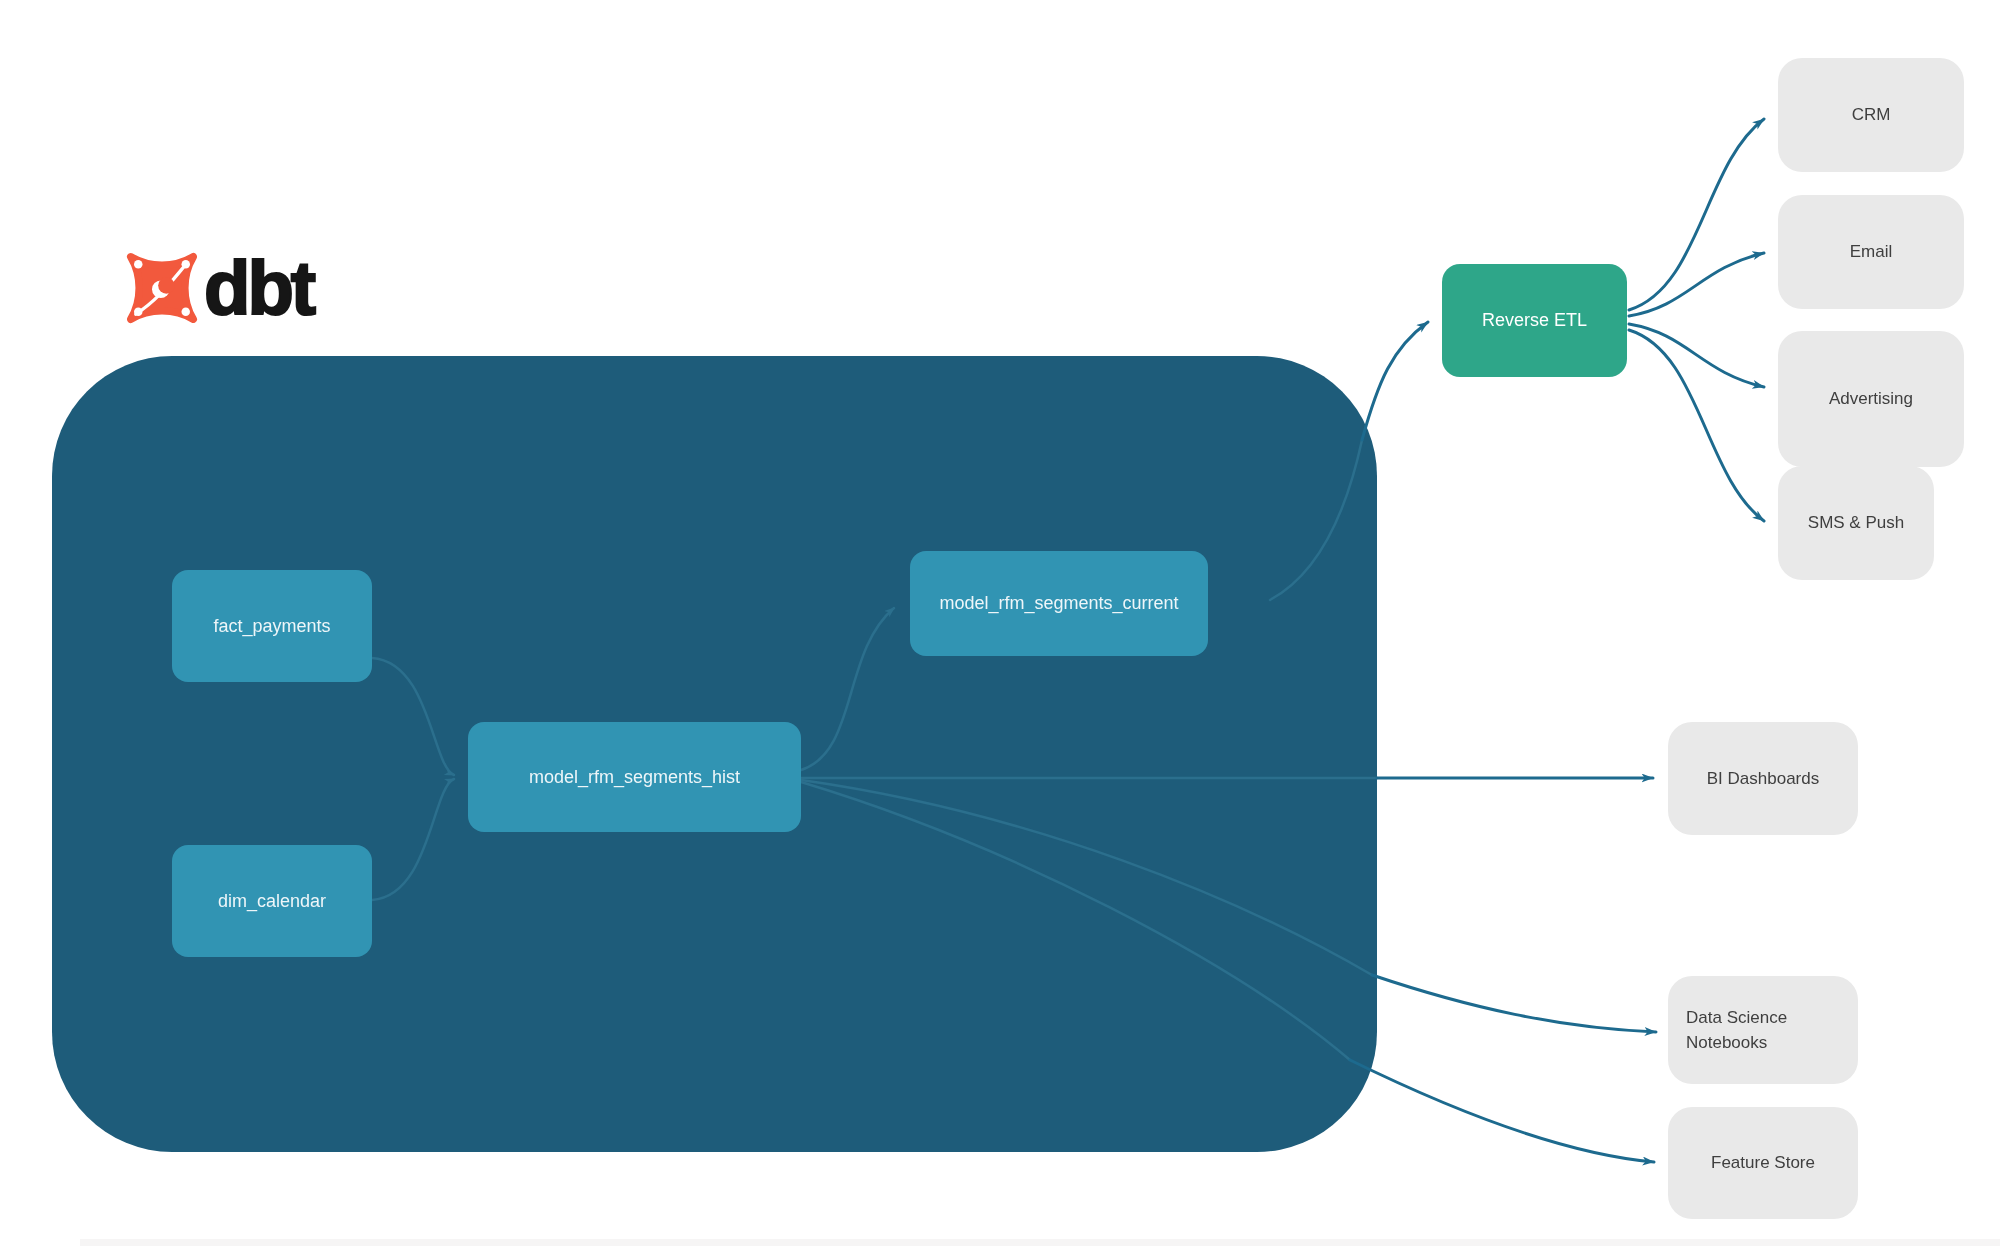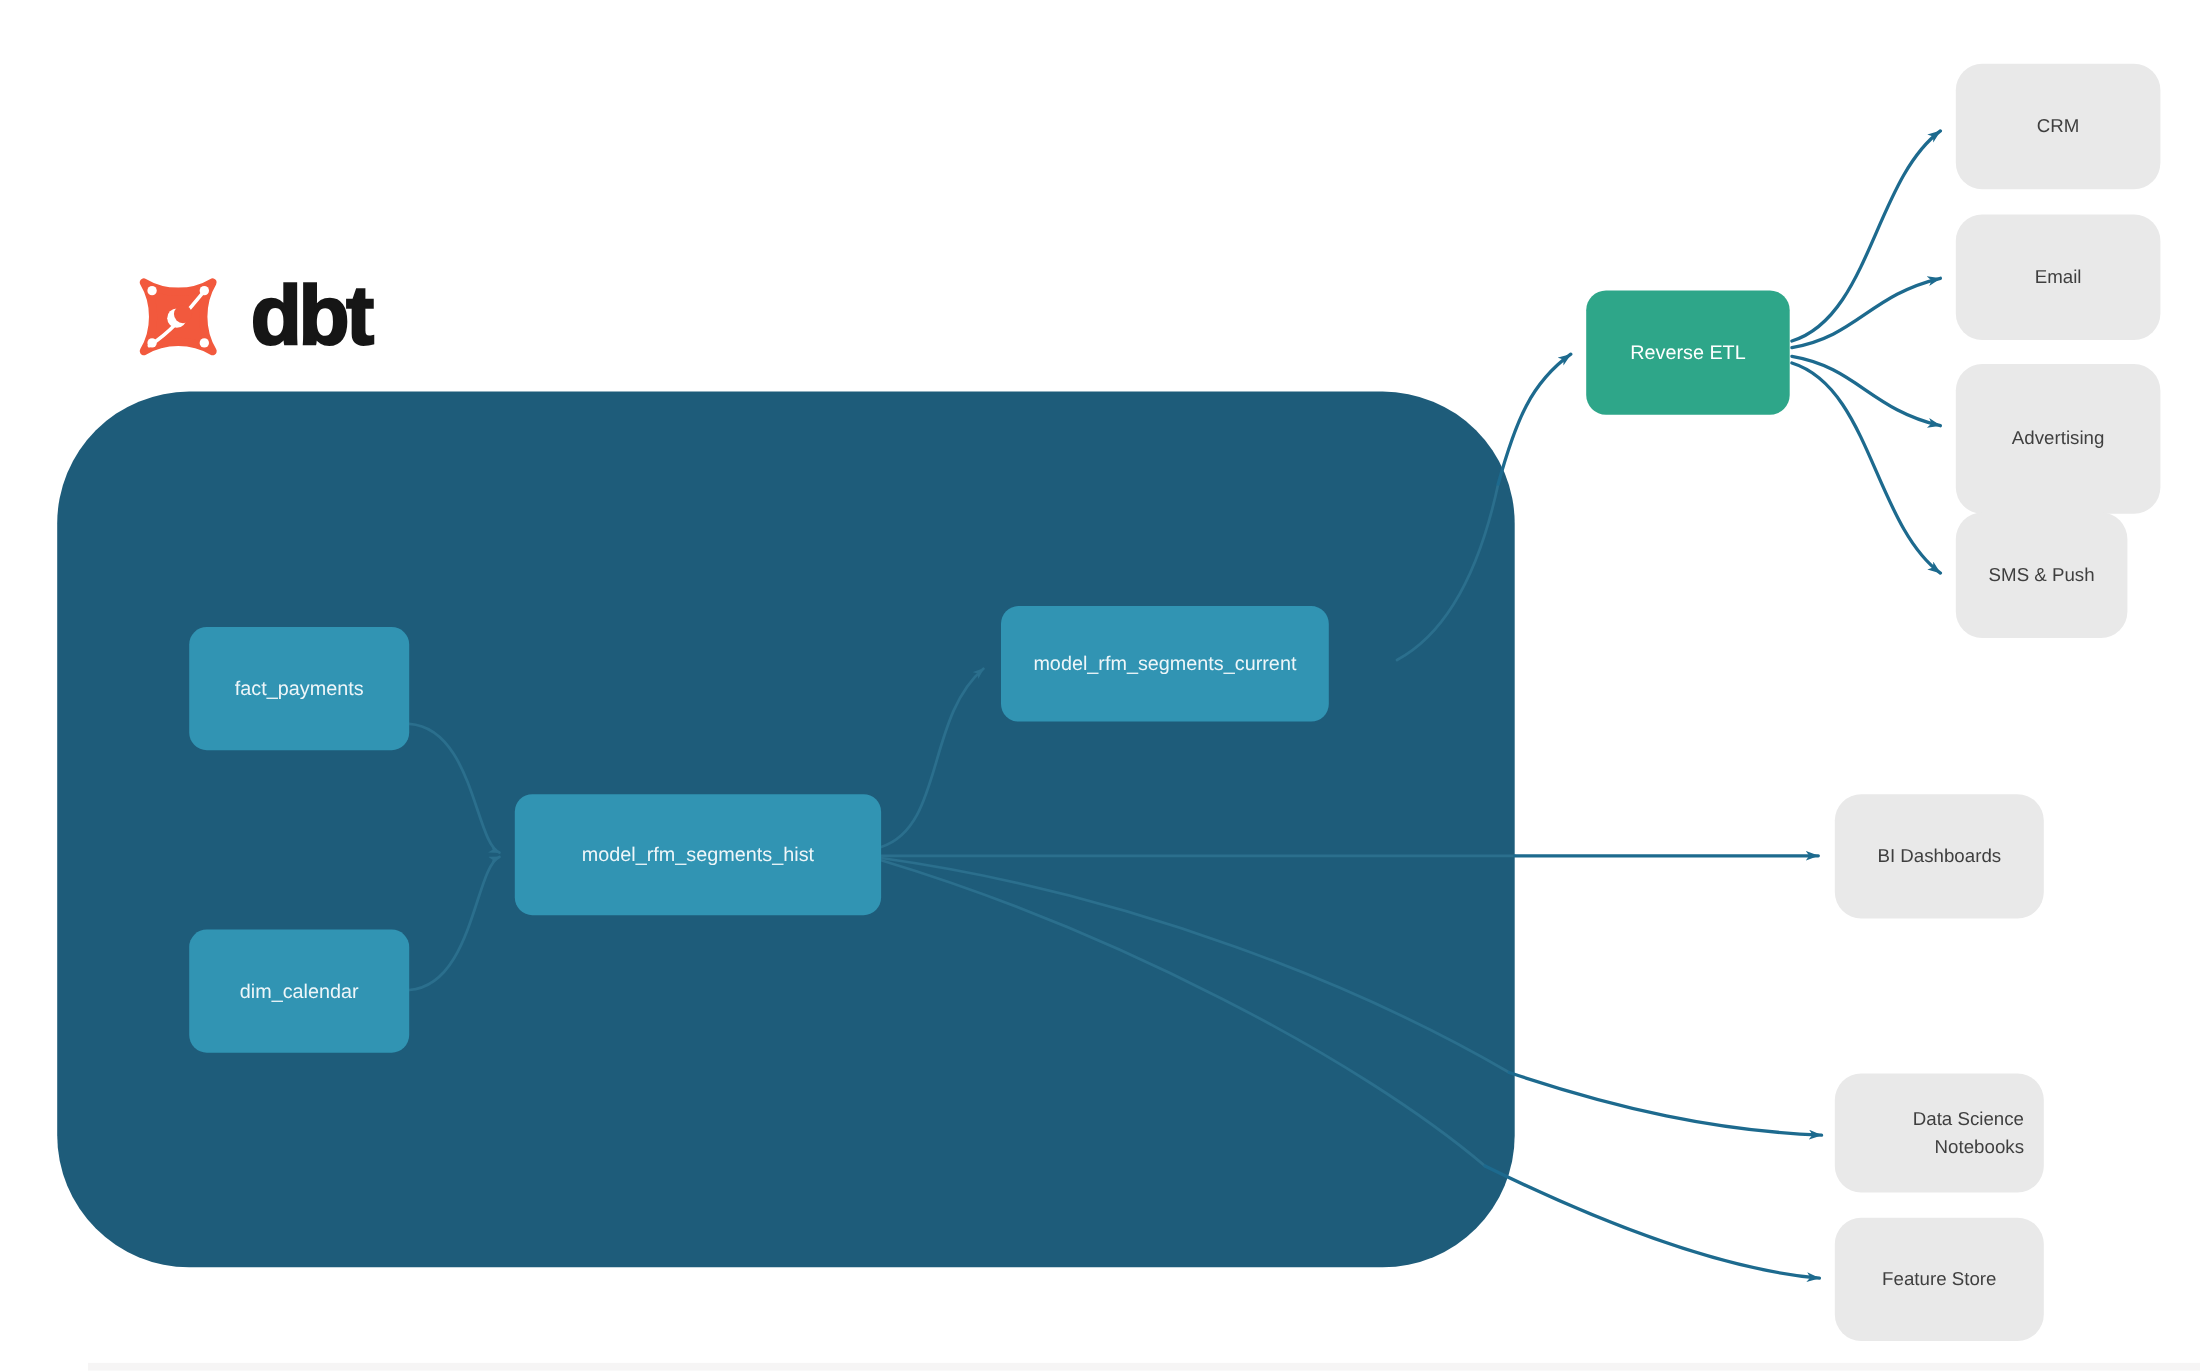--- a/index.html
+++ b/index.html
@@ -6,33 +6,33 @@
   body{
     width:2000px;height:1246px;position:relative;overflow:hidden;
     background:#ffffff;
     font-family:"Liberation Sans", sans-serif;
   }
   
   .logo{position:absolute;left:122px;top:246px;display:flex;align-items:center;z-index:6;}
   .logo-icon{width:80px;height:84px;}
   .logo-text{
     font-size:76px;font-weight:bold;color:#161616;letter-spacing:-3px;
-    -webkit-text-stroke:2.2px #161616;margin-left:26px;line-height:84px;
+    -webkit-text-stroke:2.2px #161616;margin-left:2px;line-height:84px;
   }
   
   .container{
     position:absolute;left:52px;top:356px;width:1325px;height:796px;
     background:#1e5c7a;border-radius:120px;z-index:1;
   }
   
   svg.edges{position:absolute;left:0;top:0;z-index:2;}
   
   .node{
     position:absolute;z-index:3;display:flex;align-items:center;justify-content:center;
-    text-align:right;box-sizing:border-box;
+    text-align:left;box-sizing:border-box;
   }
   .node-teal{
     background:#3194b3;border-radius:16px;color:#eef6f9;font-size:18px;
   }
   .node-green{
     background:#2ea689;border-radius:18px;color:#ffffff;font-size:18px;
   }
   .node-gray{
     background:#e9e9e9;border-radius:24px;color:#3f3f3f;font-size:17px;
     line-height:1.5;padding:0 18px;

